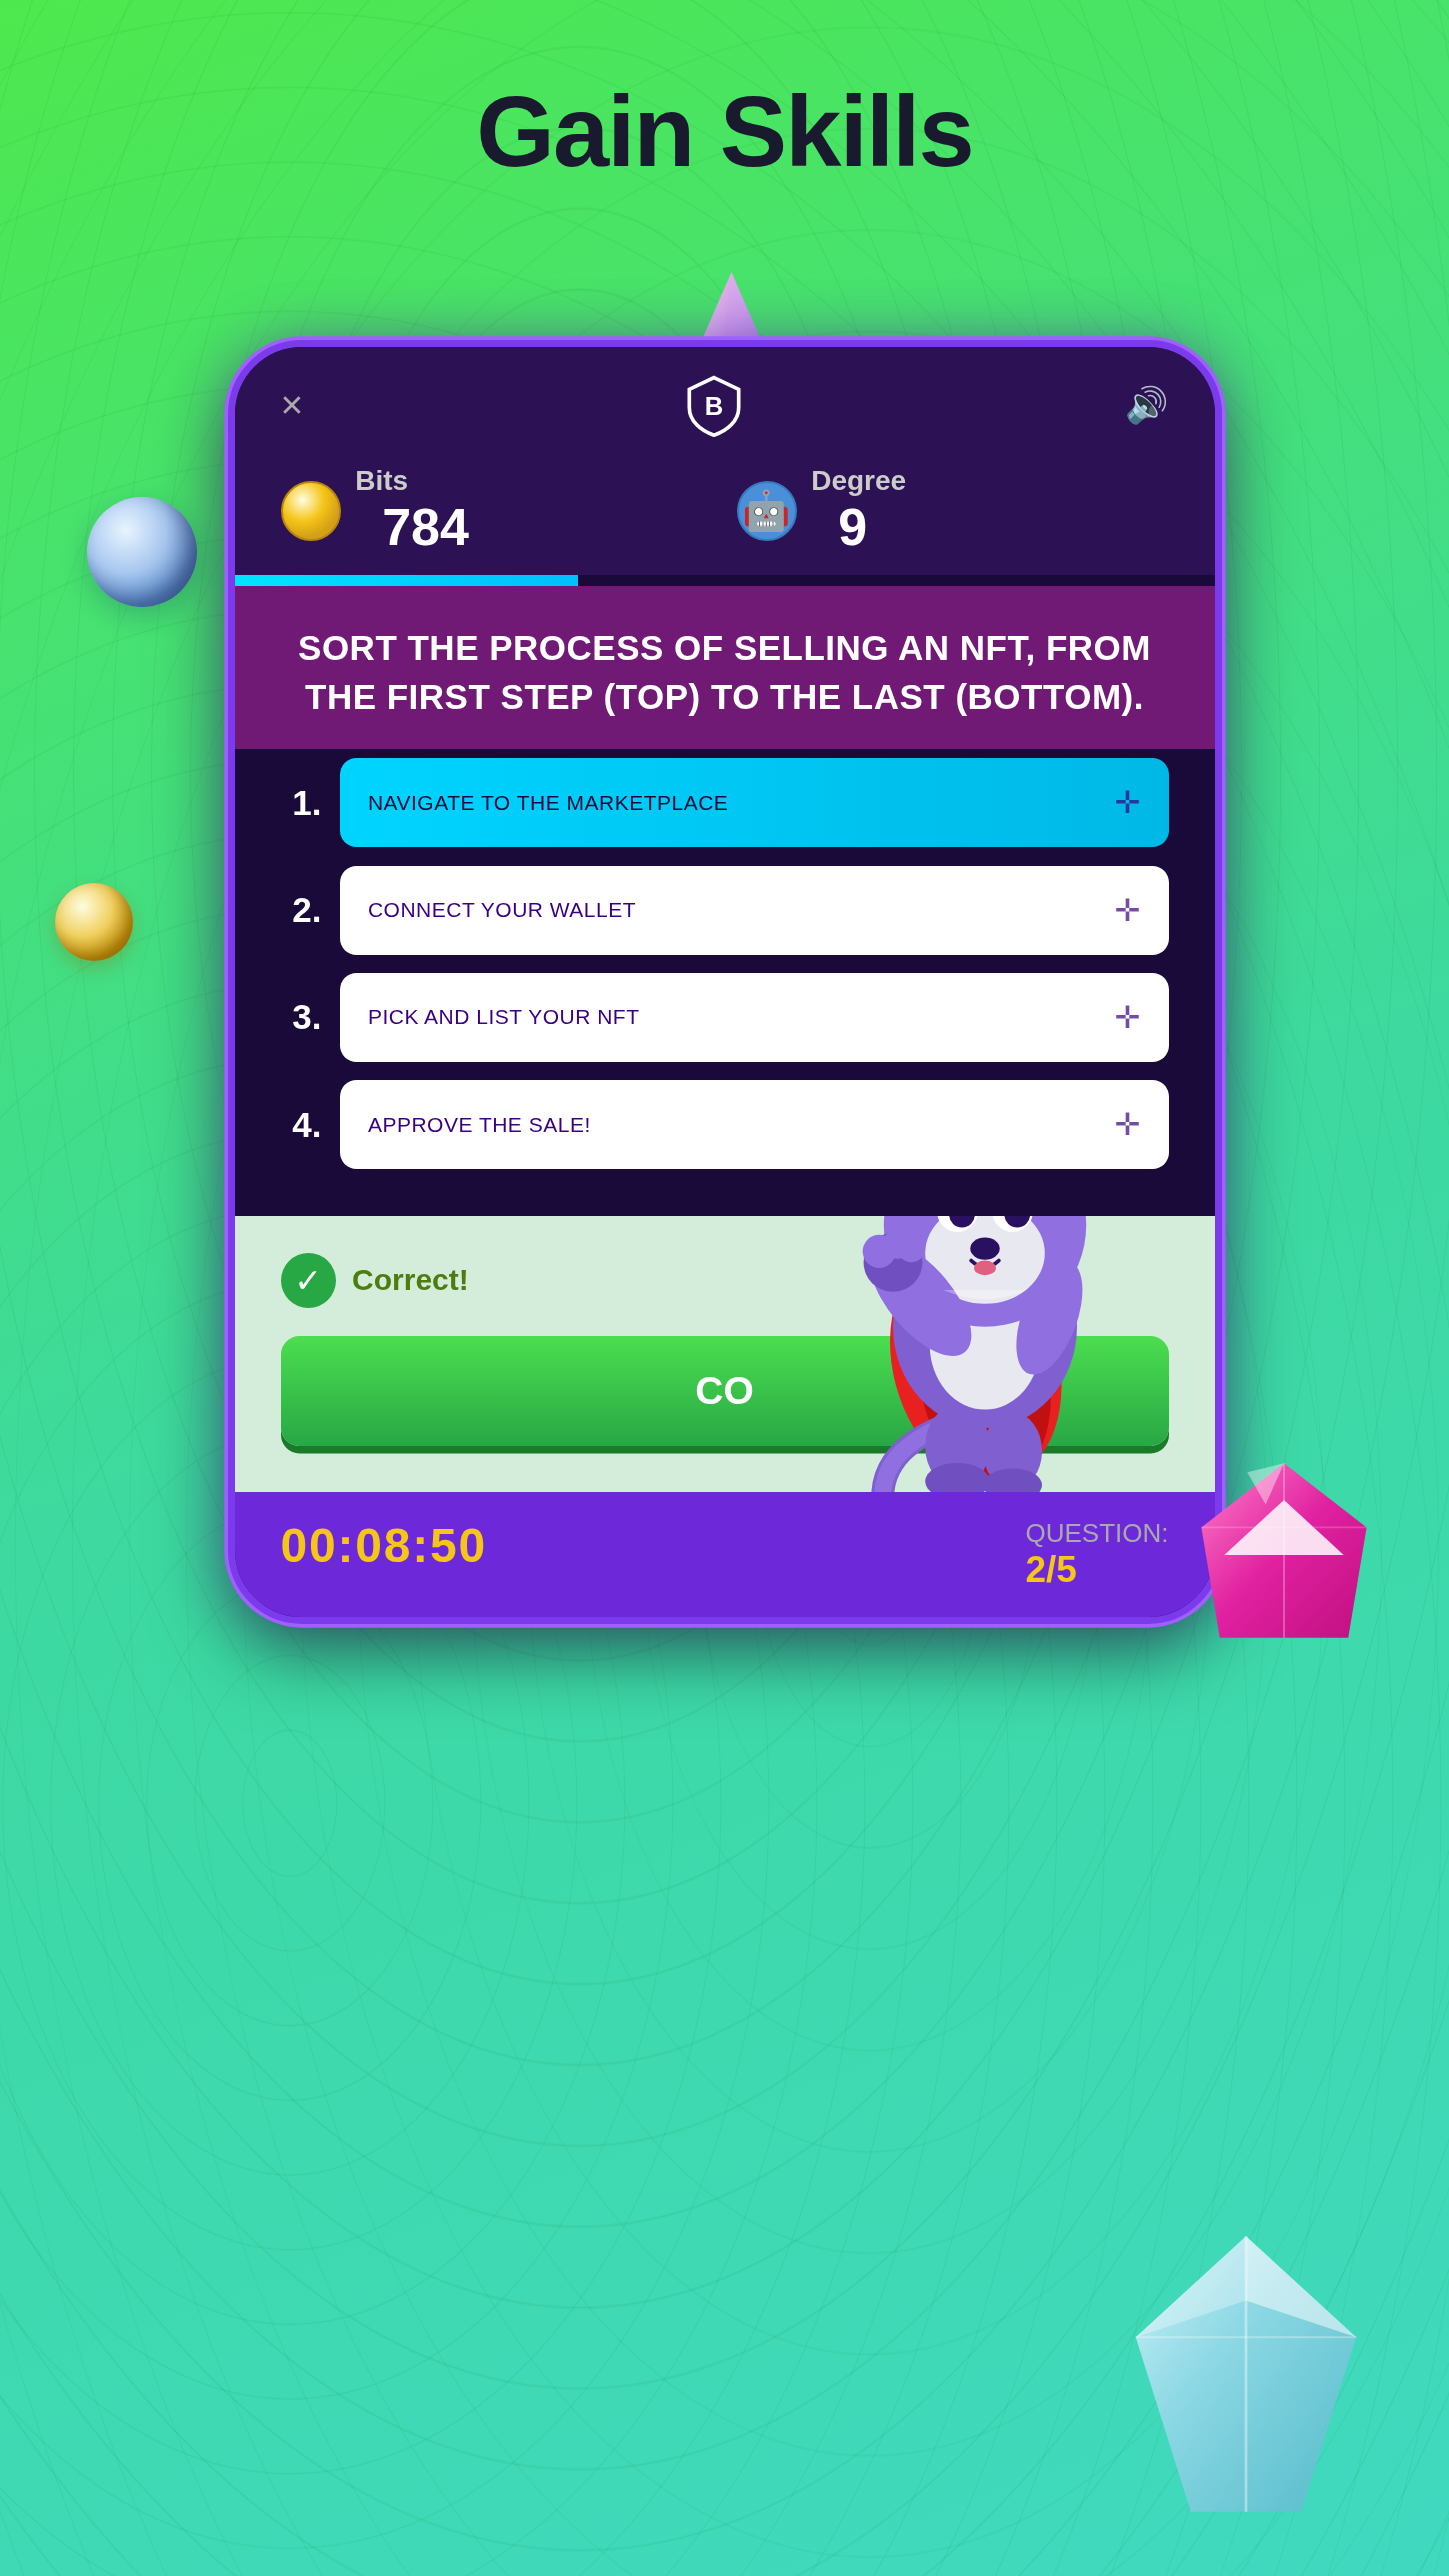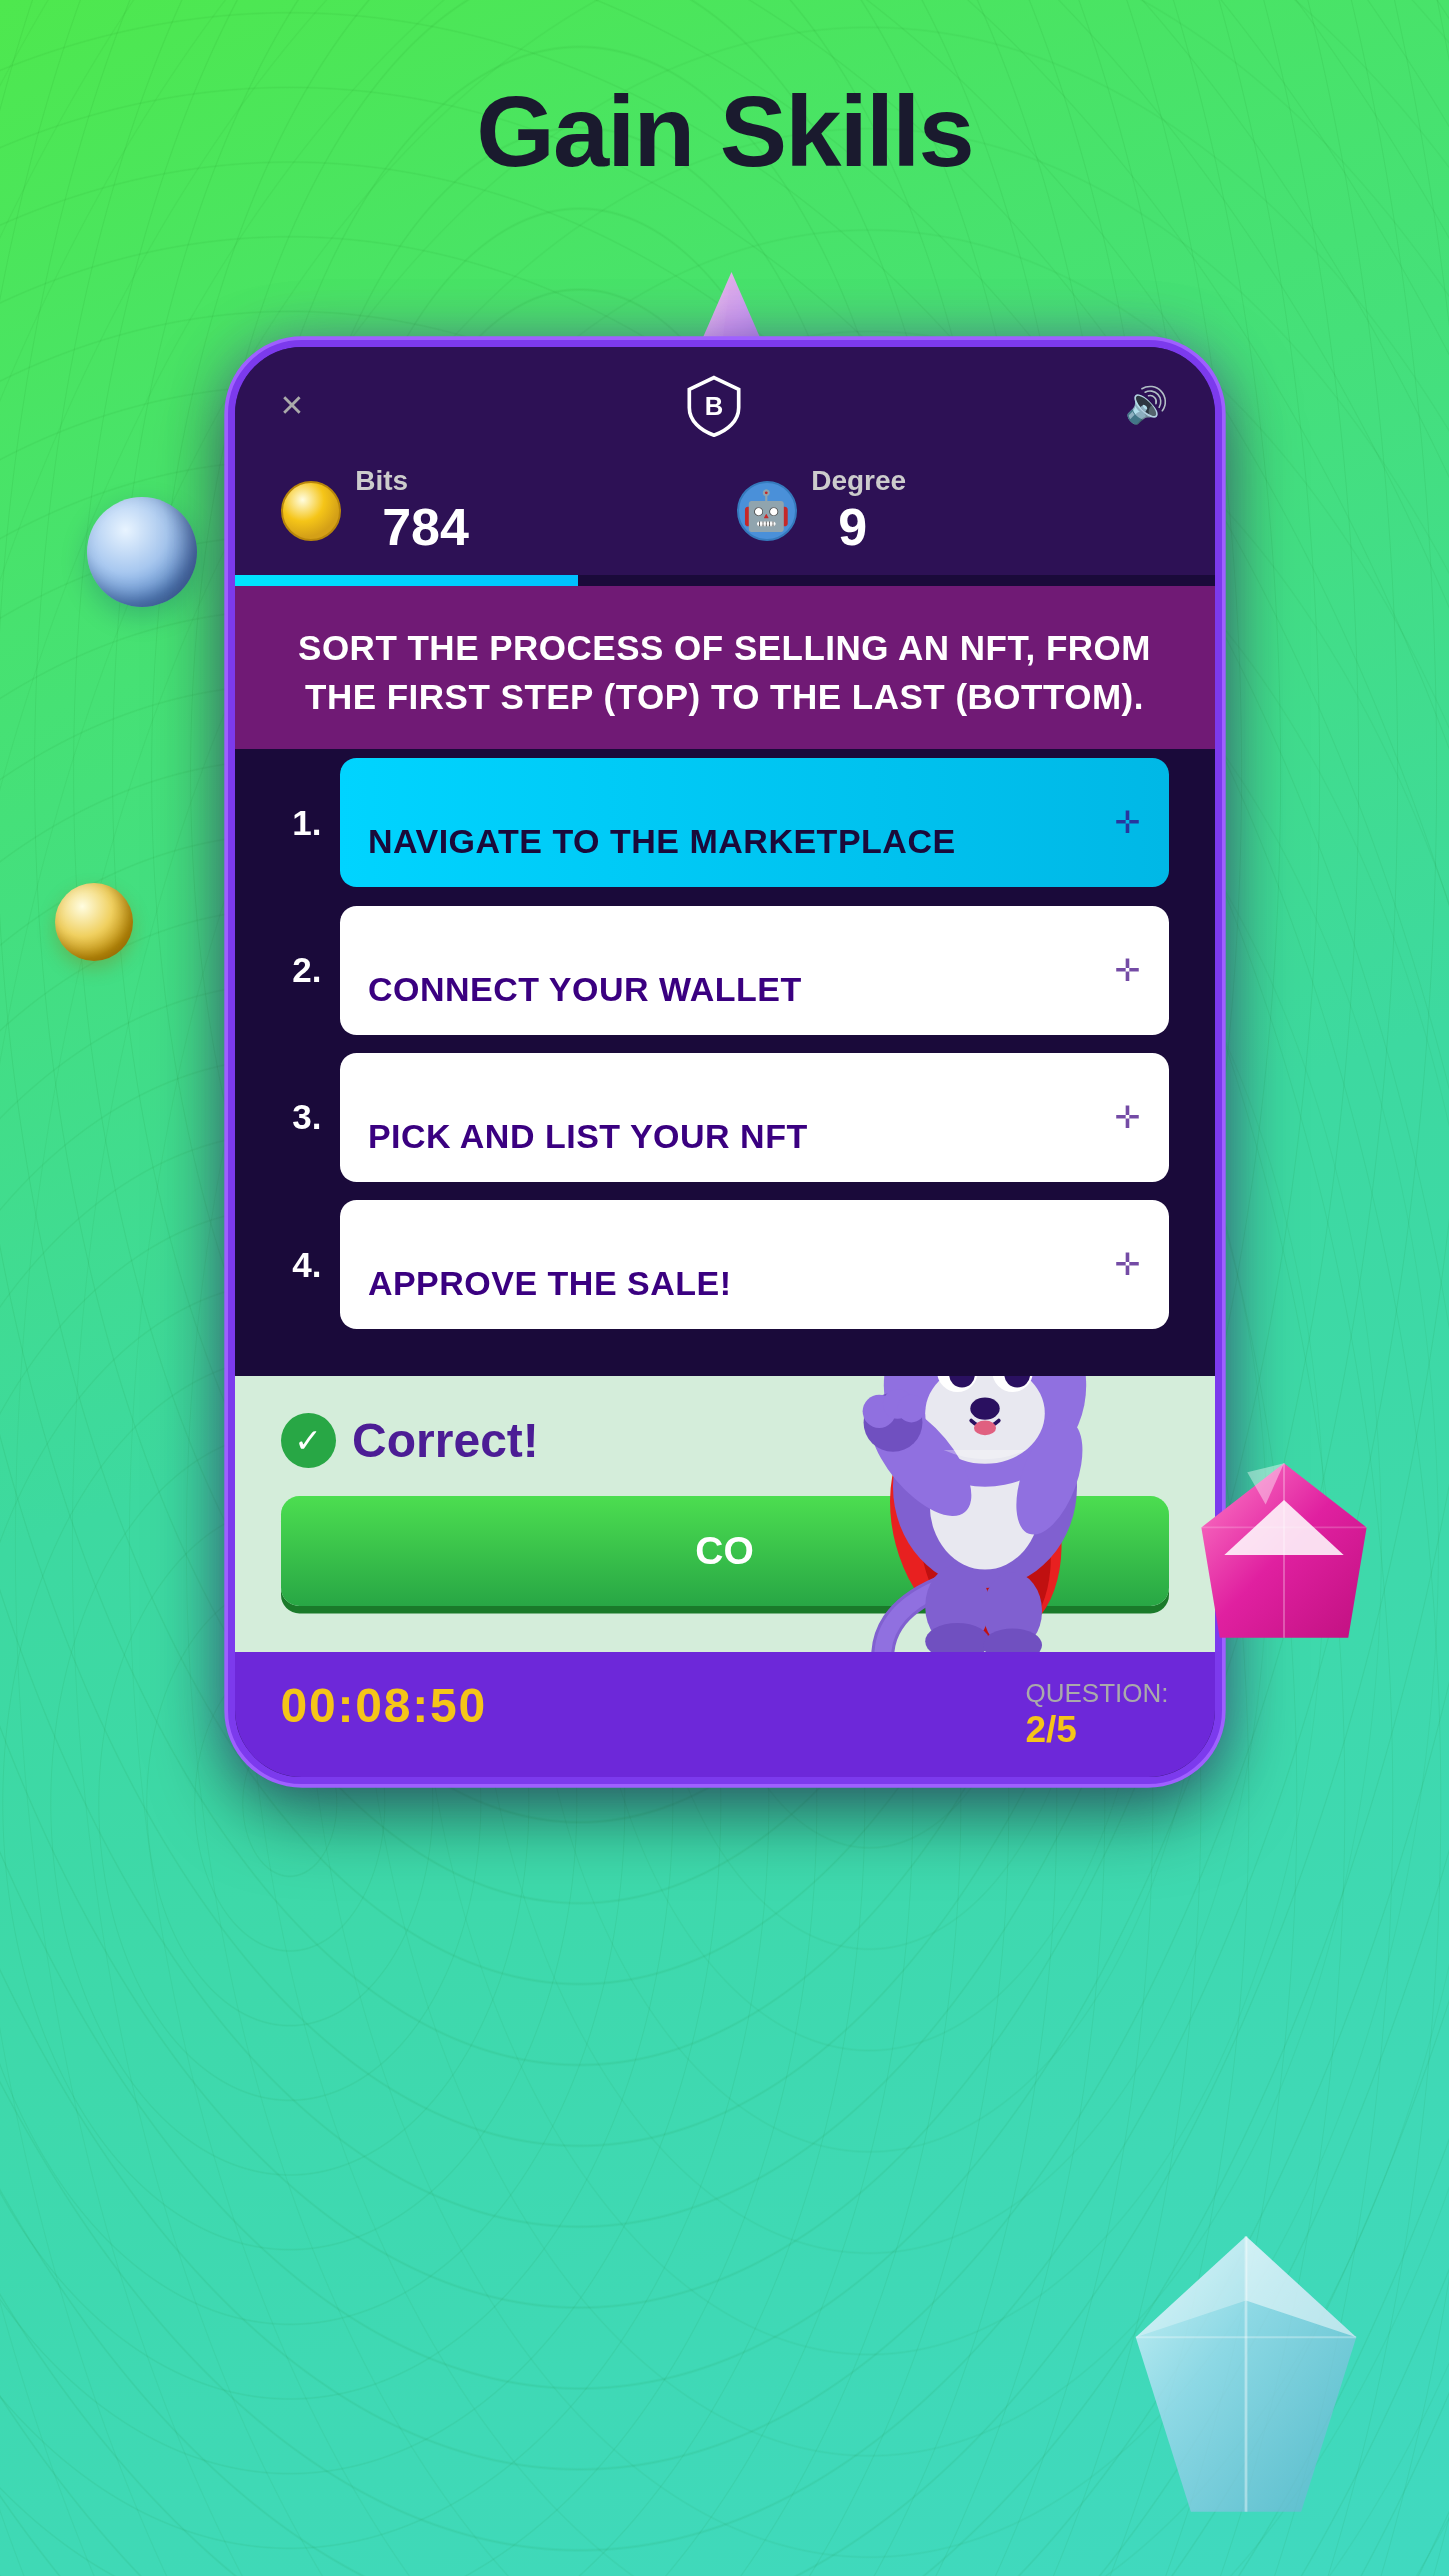--- a/index.html
+++ b/index.html
@@ -269,25 +269,24 @@
       background: linear-gradient(90deg, #00d4ff, #00b8e6);
       border: none;
     }
 
     .answer-btn.inactive {
       background: white;
       border: none;
     }
 
     .answer-btn-text {
-      font-size: 34px;
-      font-weight: 700;
+      font-size: 21px;
+      font-weight: 400;
       letter-spacing: 0.5px;
       text-transform: uppercase;
-      margin-top: 38px;
     }
 
     .answer-btn.active .answer-btn-text {
       color: #1a0a3a;
     }
 
     .answer-btn.inactive .answer-btn-text {
       color: #3a0080;
     }
 
@@ -319,23 +318,23 @@
       background: #28a745;
       border-radius: 50%;
       display: flex;
       align-items: center;
       justify-content: center;
       color: white;
       font-size: 33px;
     }
 
     .correct-text {
-      font-size: 48px;
+      font-size: 30px;
       font-weight: 900;
-      color: #4c1d95;
+      color: #4d7c0f;
     }
 
     .continue-btn {
       background: linear-gradient(180deg, #4cde50, #28a745);
       border-radius: 18.4px;
       padding: 33px 55px;
       text-align: center;
       color: white;
       font-size: 39px;
       font-weight: 900;

